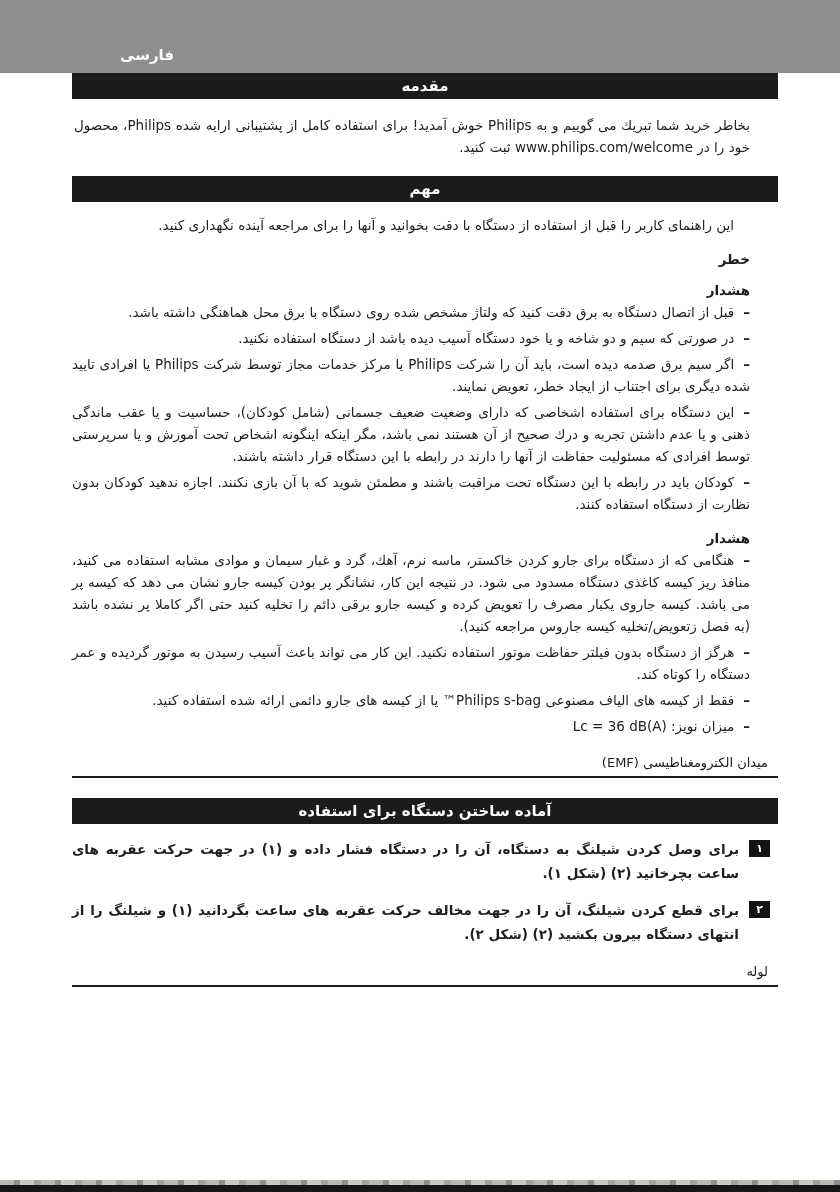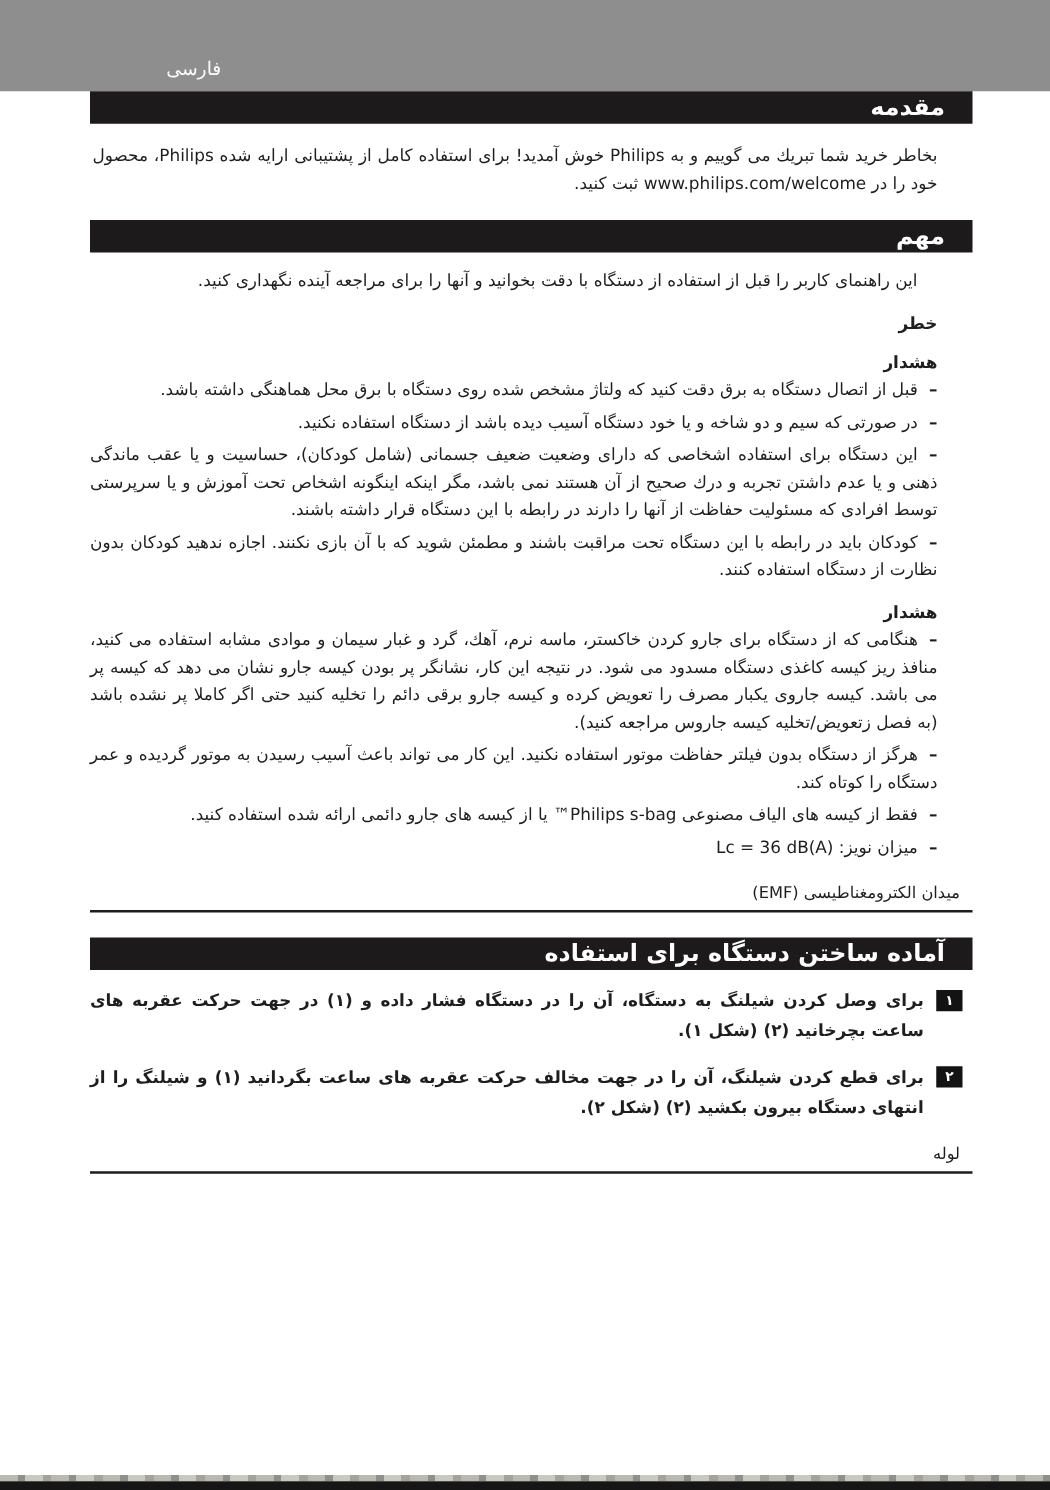--- a/index.html
+++ b/index.html
@@ -12,34 +12,35 @@
     position: relative;
     overflow: hidden;
   }
 
   .lang-bar {
     position: absolute; top: 0; left: 0;
     width: 100%; height: 73px;
     background: #8e8e8e;
   }
   .lang-label {
-    position: absolute; left: 133px; bottom: 9px;
-    color: #fbfbfb; font-weight: normal; font-size: 15px;
+    position: absolute; left: 120px; bottom: 9px;
+    color: #fbfbfb; font-weight: bold; font-size: 15px;
   }
 
   .content {
     position: absolute; top: 73px; left: 72px; width: 706px;
     direction: rtl;
   }
 
   .section-bar {
     background: #1c1a1a; color: #ffffff;
-    font-weight: bold; font-size: 19px;
+    font-weight: bold; font-size: 15px;
     height: 26px; line-height: 26px;
     padding: 0 22px;
+    text-align: center;
   }
   .bar-important { margin-top: 18px; }
   .bar-preparing { margin-top: 20px; }
 
   .para {
     font-size: 13.5px; line-height: 22px;
     margin: 12px 16px 14px; padding-left: 2px; padding-right: 28px;
     text-align: justify;
   }
   .intro-para { margin: 15px 0 18px; }
@@ -103,20 +104,21 @@
   <div class="section-bar bar-important">
     <span>مهم</span>
   </div>
   <p class="para">این راهنمای کاربر را قبل از استفاده از دستگاه با دقت بخوانید و آنها را برای مراجعه آینده نگهداری کنید.</p>
 
   <div class="mini-head">خطر</div>
 
   <div class="mini-head">هشدار</div>
   <p class="bullet"><span class="dash">–</span><span>قبل از اتصال دستگاه به برق دقت کنید که ولتاژ مشخص شده روی دستگاه با برق محل هماهنگی داشته باشد.</span></p>
   <p class="bullet"><span class="dash">–</span><span>در صورتی که سیم و دو شاخه و یا خود دستگاه آسیب دیده باشد از دستگاه استفاده نکنید.</span></p>
+  <p class="bullet"><span class="dash">–</span><span>اگر سیم برق صدمه دیده است، باید آن را شرکت Philips یا مرکز خدمات مجاز توسط شرکت Philips یا افرادی تایید شده دیگری برای اجتناب از ایجاد خطر، تعویض نمایند.</span></p>
   <p class="bullet"><span class="dash">–</span><span>این دستگاه برای استفاده اشخاصی که دارای وضعیت ضعیف جسمانی (شامل کودکان)، حساسیت و یا عقب ماندگی ذهنی و یا عدم داشتن تجربه و درك صحیح از آن هستند نمی باشد، مگر اینکه اینگونه اشخاص تحت آموزش و یا سرپرستی توسط افرادی که مسئولیت حفاظت از آنها را دارند در رابطه با این دستگاه قرار داشته باشند.</span></p>
   <p class="bullet"><span class="dash">–</span><span>کودکان باید در رابطه با این دستگاه تحت مراقبت باشند و مطمئن شوید که با آن بازی نکنند. اجازه ندهید کودکان بدون نظارت از دستگاه استفاده کنند.</span></p>
 
   <div class="mini-head">هشدار</div>
   <p class="bullet"><span class="dash">–</span><span>هنگامی که از دستگاه برای جارو کردن خاکستر، ماسه نرم، آهك، گرد و غبار سیمان و موادی مشابه استفاده می کنید، منافذ ریز کیسه کاغذی دستگاه مسدود می شود. در نتیجه این کار، نشانگر پر بودن کیسه جارو نشان می دهد که کیسه پر می باشد. کیسه جاروی یکبار مصرف را تعویض کرده و کیسه جارو برقی دائم را تخلیه کنید حتی اگر کاملا پر نشده باشد (به فصل زتعویض/تخلیه کیسه جاروس مراجعه کنید).</span></p>
   <p class="bullet"><span class="dash">–</span><span>هرگز از دستگاه بدون فیلتر حفاظت موتور استفاده نکنید. این کار می تواند باعث آسیب رسیدن به موتور گردیده و عمر دستگاه را کوتاه کند.</span></p>
   <p class="bullet"><span class="dash">–</span><span>فقط از کیسه های الیاف مصنوعی Philips s-bag™ یا از کیسه های جارو دائمی ارائه شده استفاده کنید.</span></p>
   <p class="bullet"><span class="dash">–</span><span>میزان نویز: Lc = 36 dB(A)</span></p>
 
   <div class="sub-head">میدان الکترومغناطیسی (EMF)</div>

